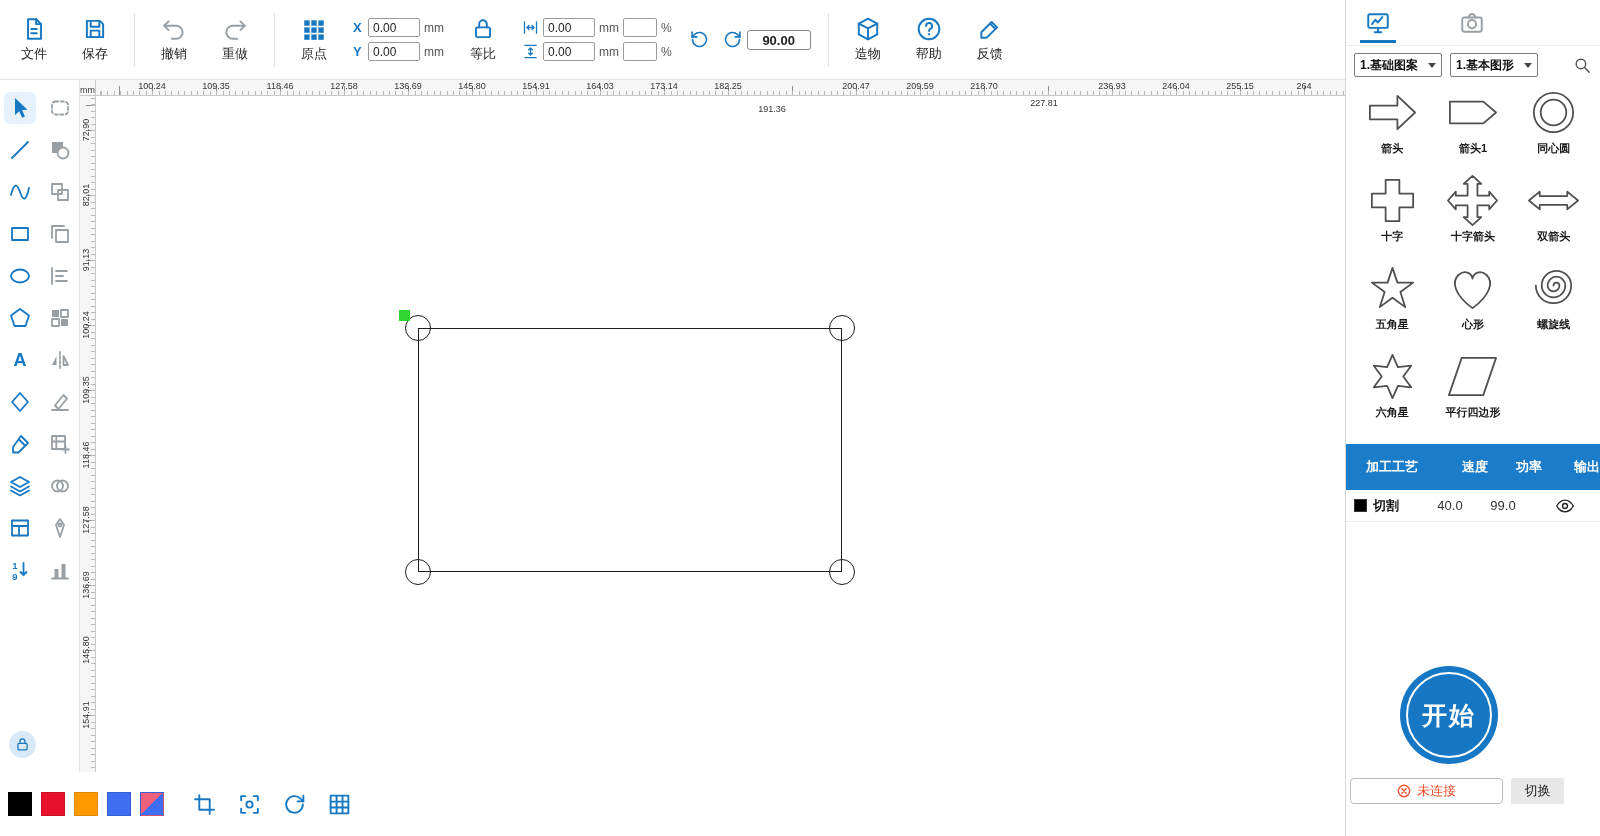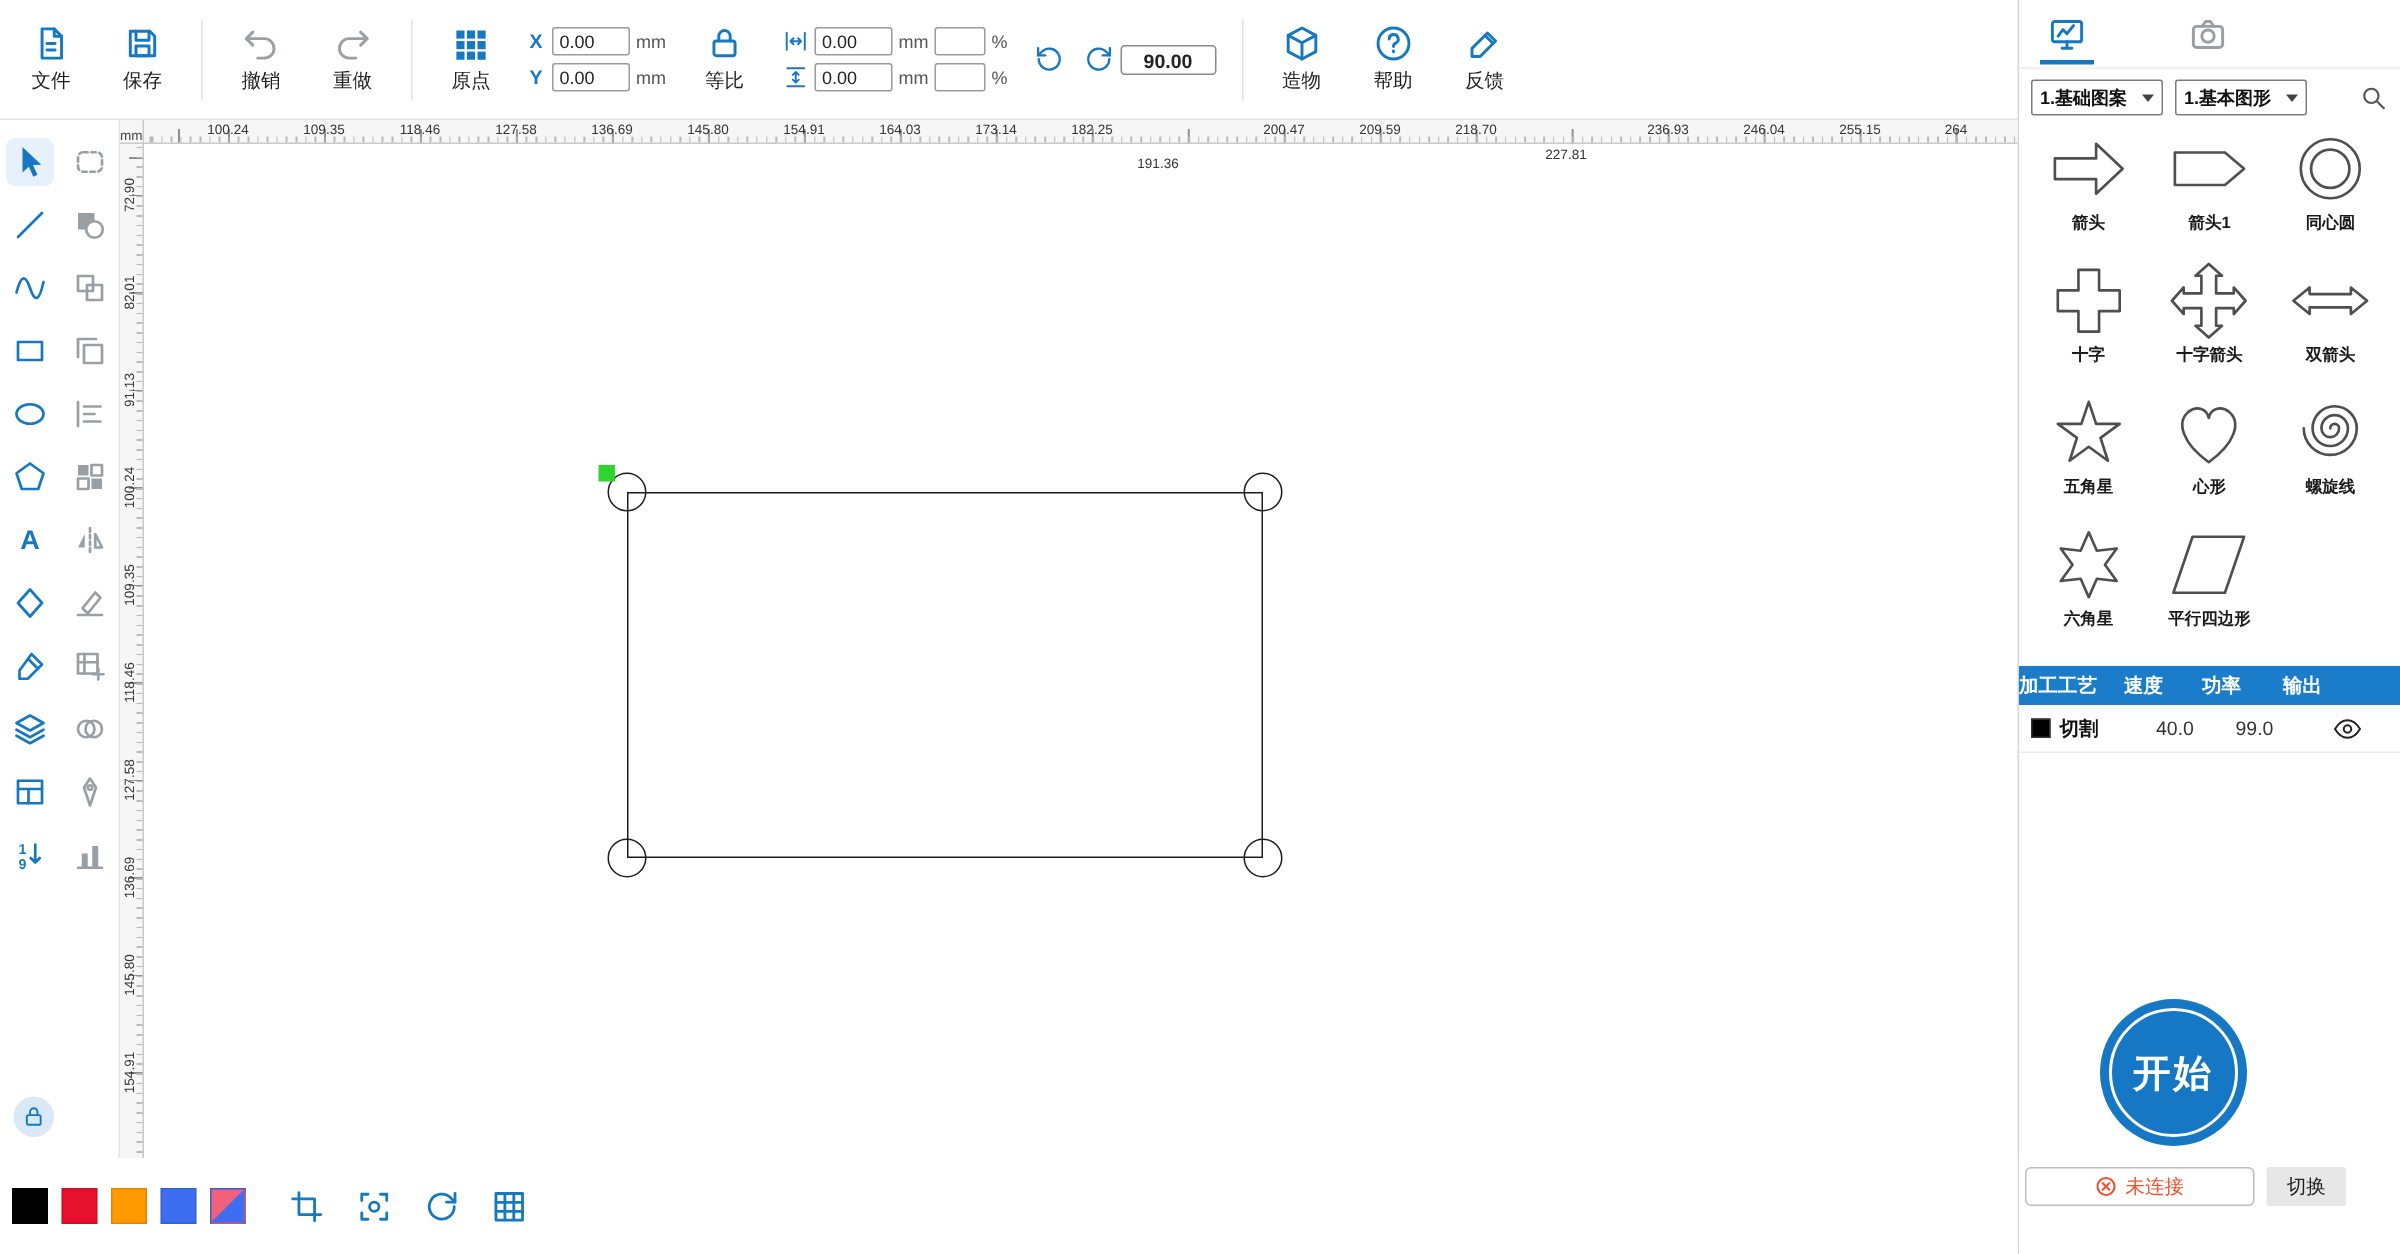--- a/index.html
+++ b/index.html
@@ -91,23 +91,23 @@
   .caret{width:0;height:0;border-left:4px solid transparent;border-right:4px solid transparent;
     border-top:5px solid #444}
   .rsearch{margin-left:auto}
   .rsearch svg{width:19px;height:19px;display:block}
   .gallery{display:grid;grid-template-columns:repeat(3,1fr);row-gap:17px;padding:0 6px}
   .gitem{display:flex;flex-direction:column;align-items:center}
   .gshape{width:55px;height:55px}
   .gshape *{stroke:#4f4f4f;stroke-width:1.8;fill:none;stroke-linejoin:round;stroke-linecap:round}
   .glabel{font-size:11px;font-weight:bold;color:#1a1a1a;margin-top:1px}
   .ptable{margin-top:24px}
-  .phead{display:grid;grid-template-columns:70px 52px 54px 1fr;align-items:center;height:26px;
-    background:#1b7cc9;color:#fff;font-size:13px;font-weight:bold;padding-left:0}
-  .phead .hc{text-align:left}
+  .phead{display:grid;grid-template-columns:70px 52px 54px 1fr;align-items:center;height:46px;
+    background:#1b7cc9;color:#fff;font-size:13px;font-weight:bold;padding-left:20px}
+  .phead .hc{text-align:right}
   .prow{display:grid;grid-template-columns:70px 52px 54px 1fr;align-items:center;height:32px;
     font-size:13px;padding-left:8px;border-bottom:1px solid #ececec}
   .prow .cc{text-align:center;color:#333}
   .layercell{display:flex;align-items:center;gap:6px;font-weight:bold;color:#111}
   .csw{width:13px;height:13px;display:inline-block;border:1px solid #333}
   .eyewrap{display:flex;justify-content:center}
   .eyewrap svg{width:20px;height:14px}
   .start-btn{position:absolute;left:54px;top:666px;width:98px;height:98px;border-radius:50%;
     background:#1677c4;display:flex;align-items:center;justify-content:center;color:#fff;
     font-size:25px;font-weight:bold;letter-spacing:2px}

